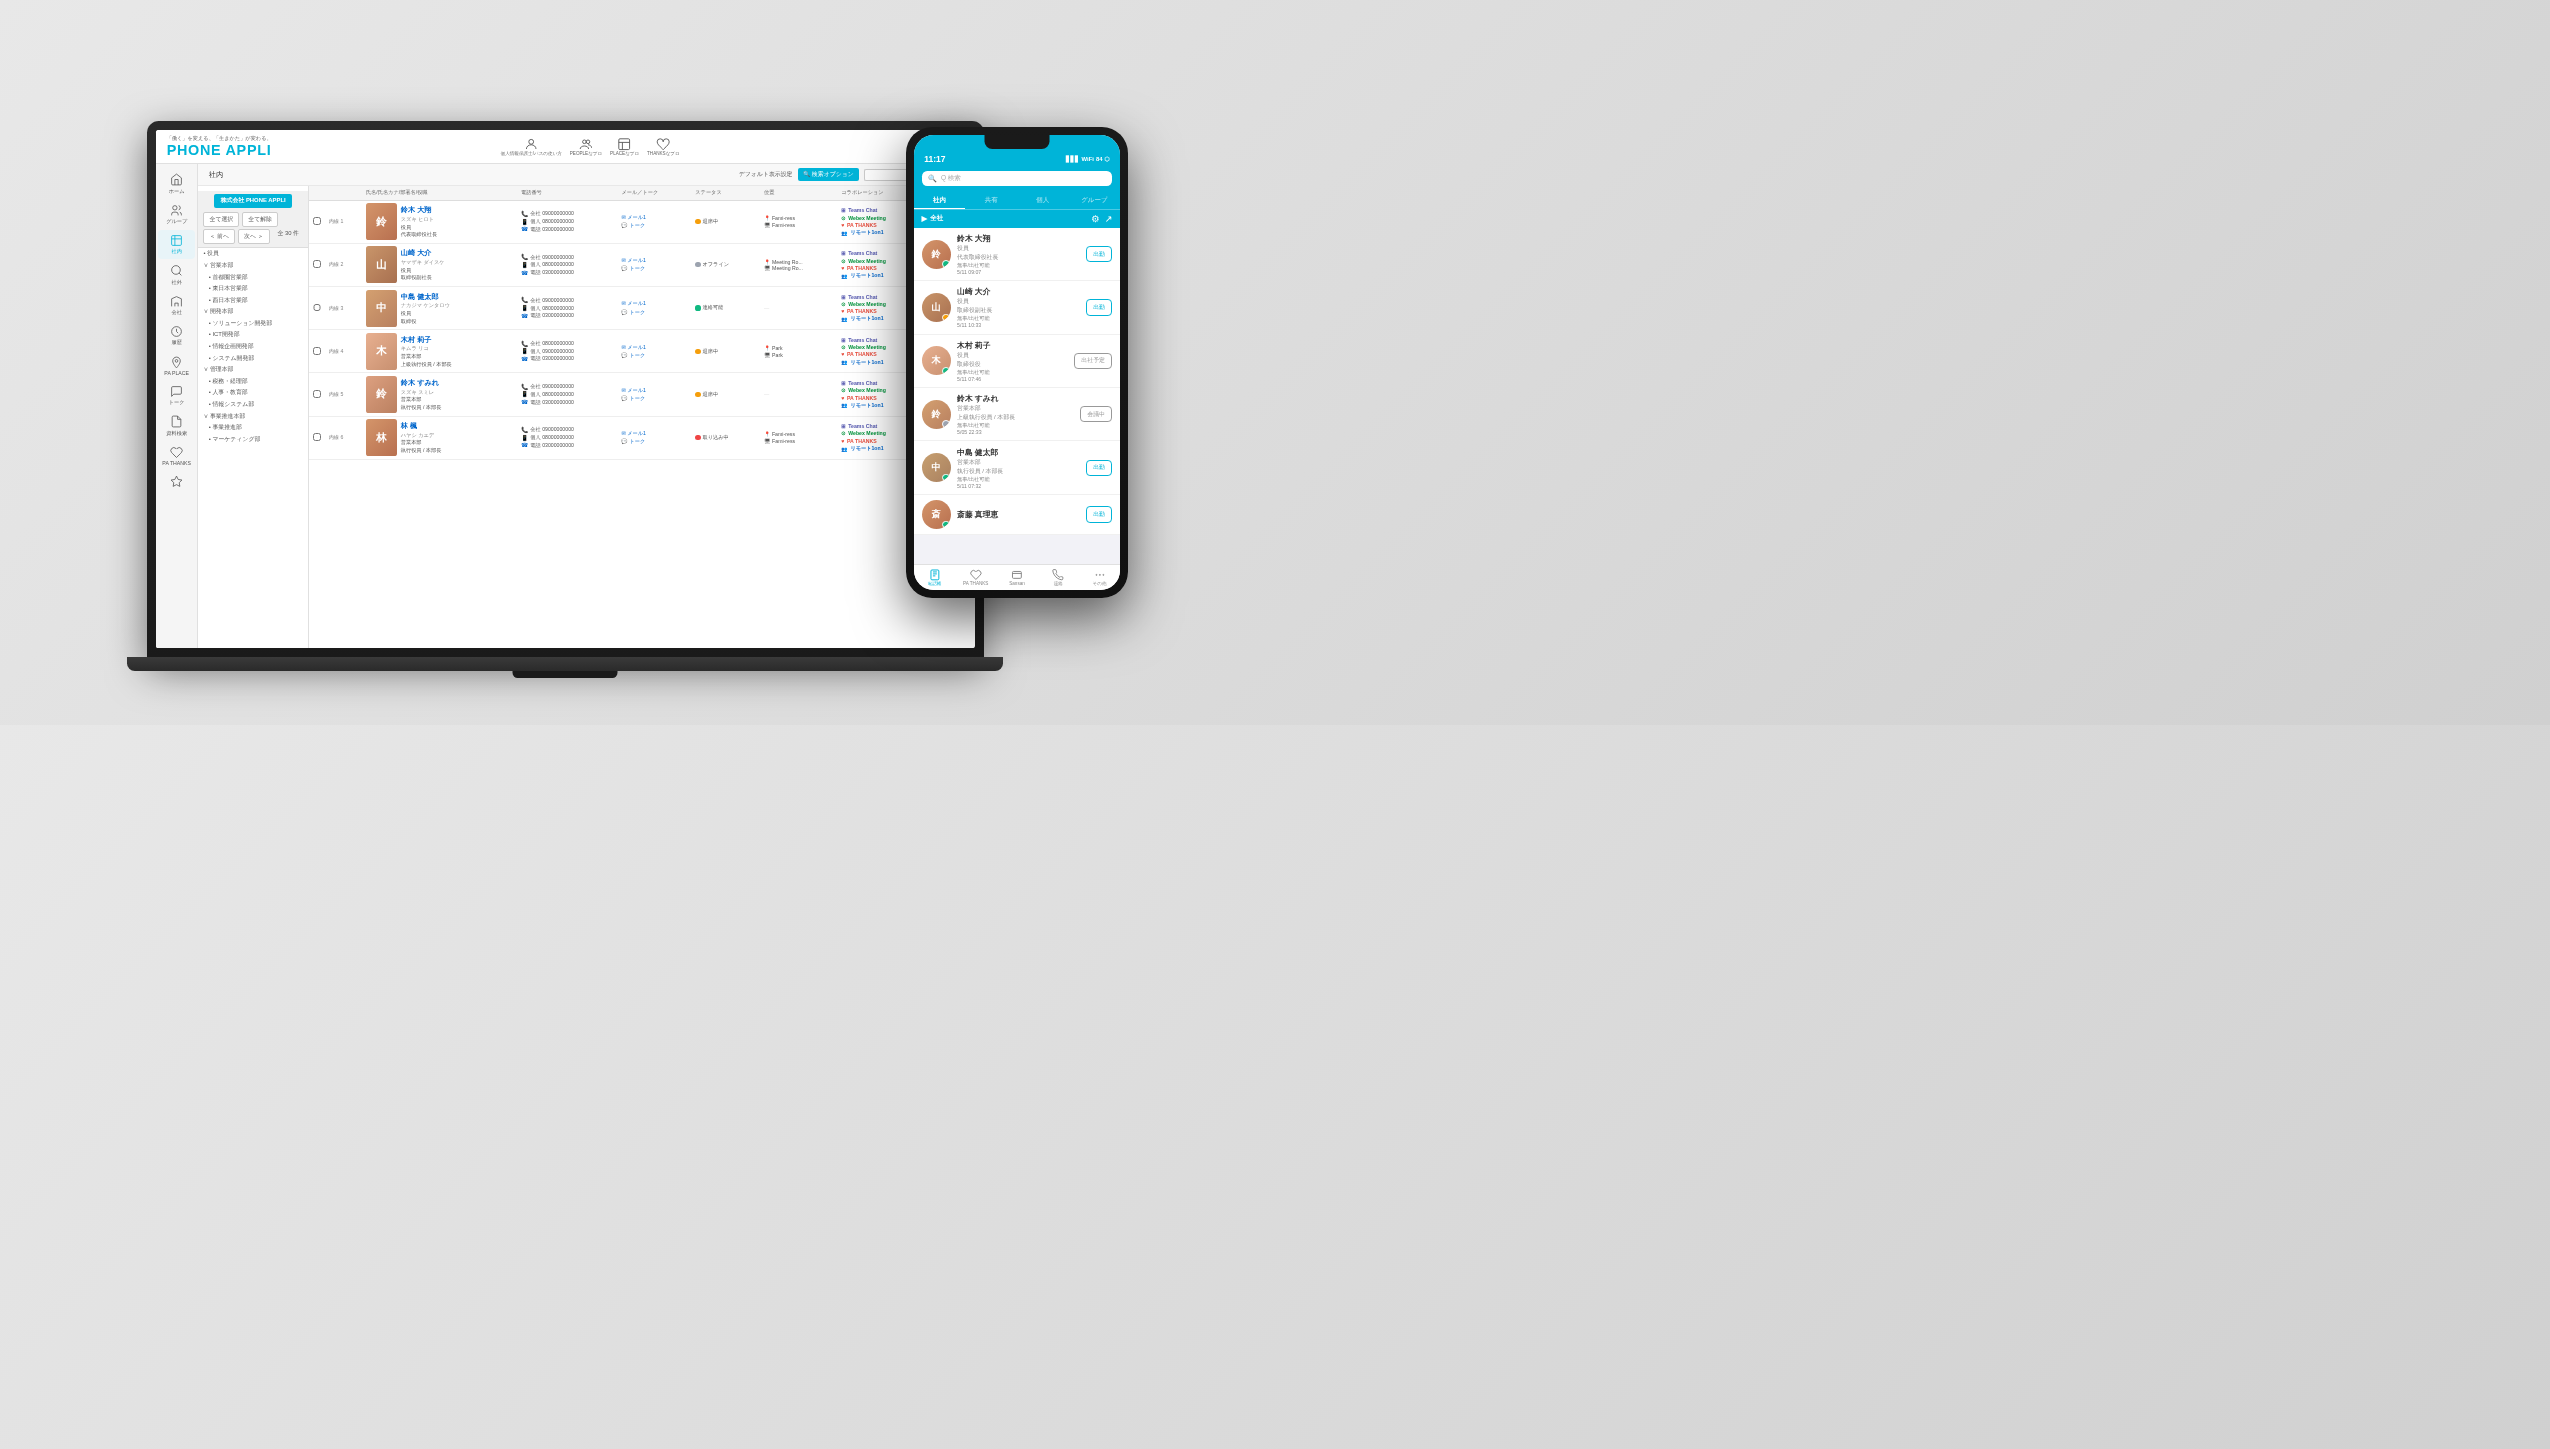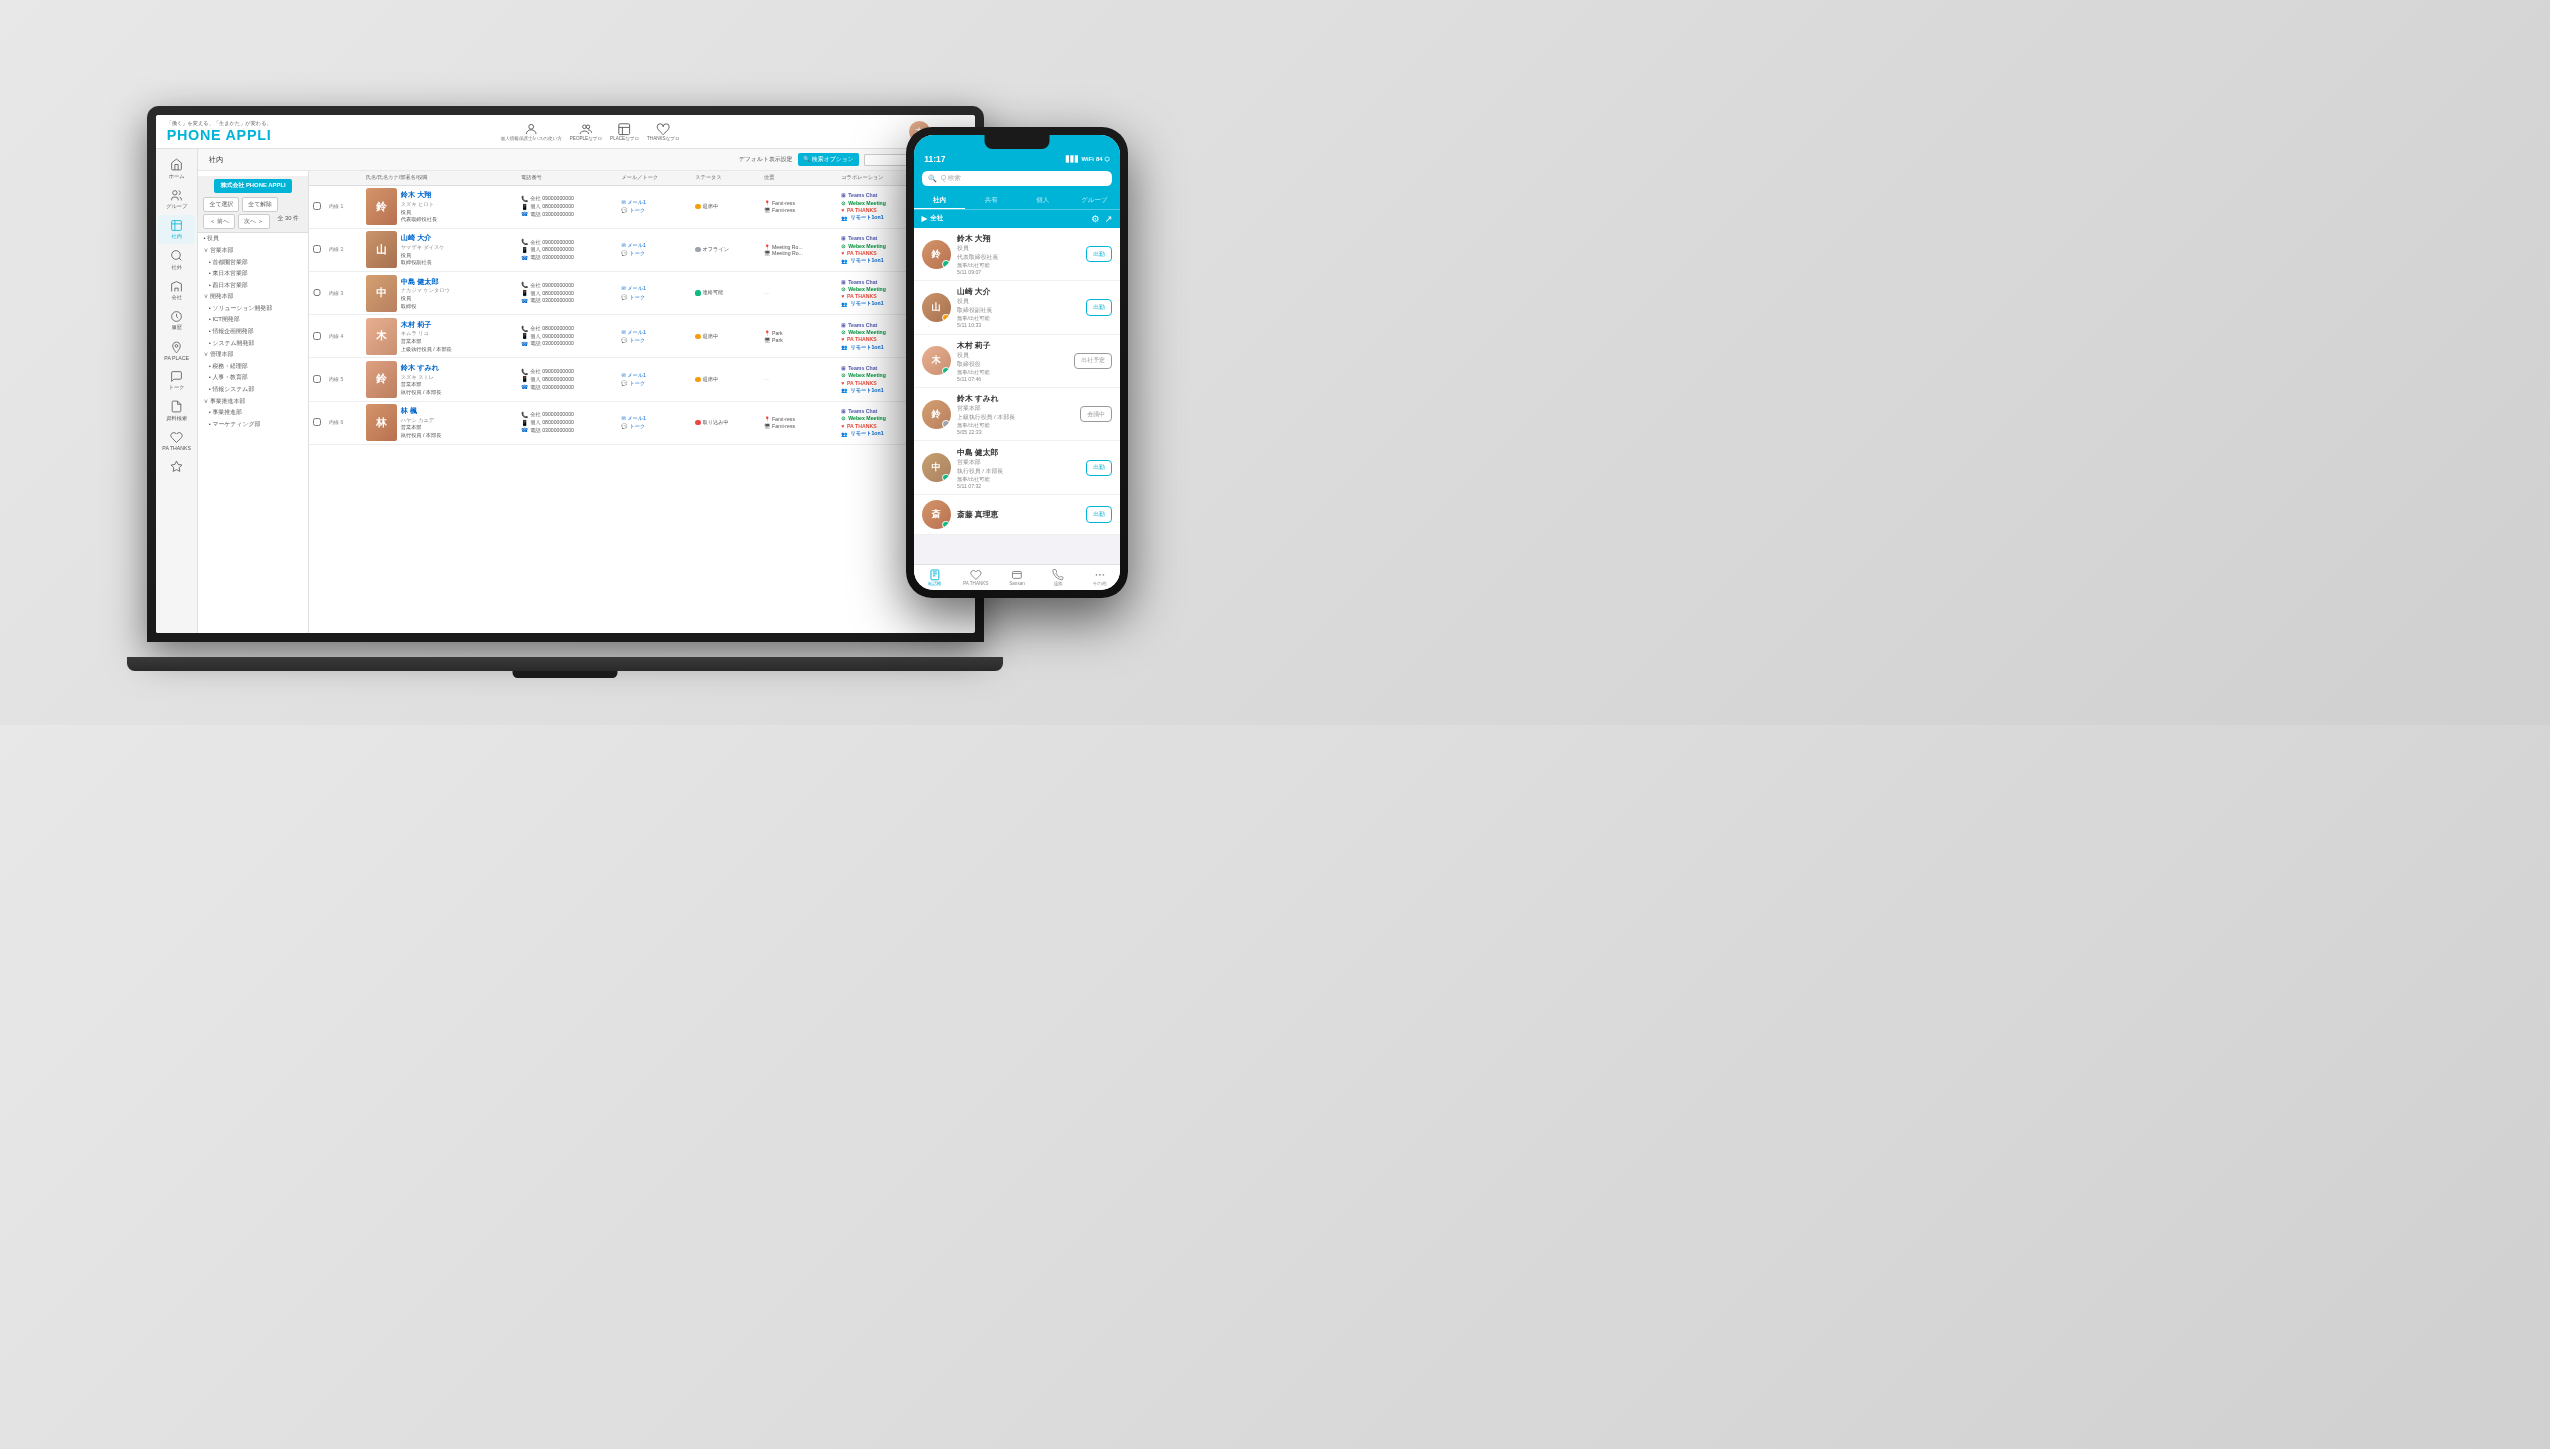--- a/index.html
+++ b/index.html
@@ -16,21 +16,21 @@
 
     
     .laptop-wrapper {
       position: relative;
       width: 837px;
       height: 589px;
       margin-right: -78px;
     }
     .laptop-body {
       position: absolute;
-      bottom: 15px;
+      bottom: 0;
       left: 0;
       width: 837px;
       height: 536px;
       background: linear-gradient(180deg, #2a2a2a 0%, #1a1a1a 100%);
       border-radius: 11.8px 11.8px 0 0;
       padding: 9.2px;
       box-shadow: 0 13px 39px rgba(0,0,0,0.5);
     }
     .laptop-screen {
       width: 100%;

